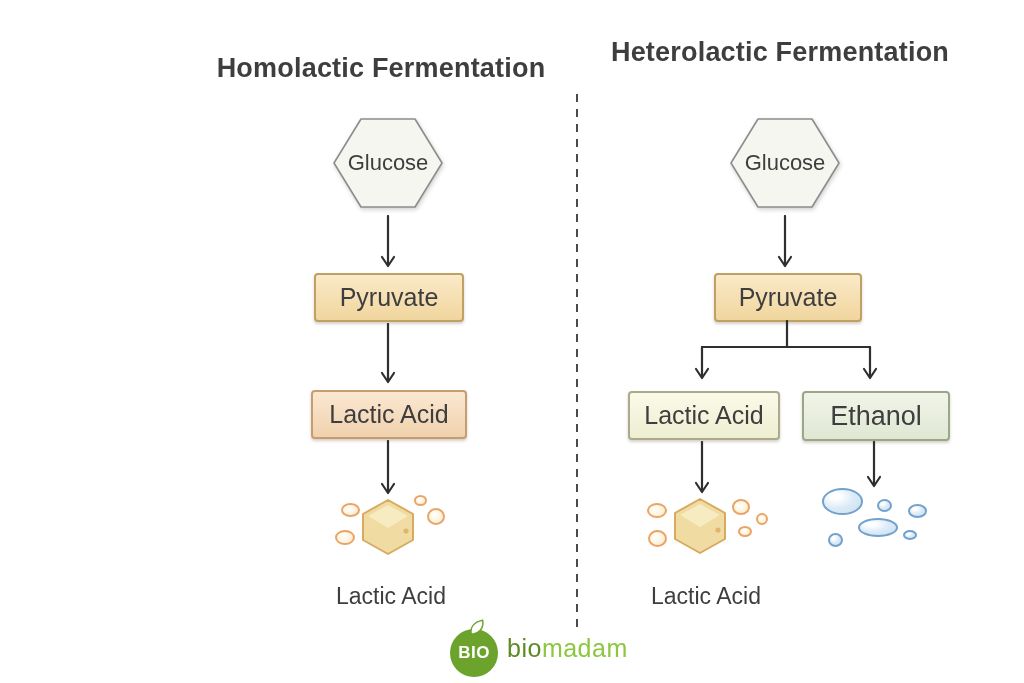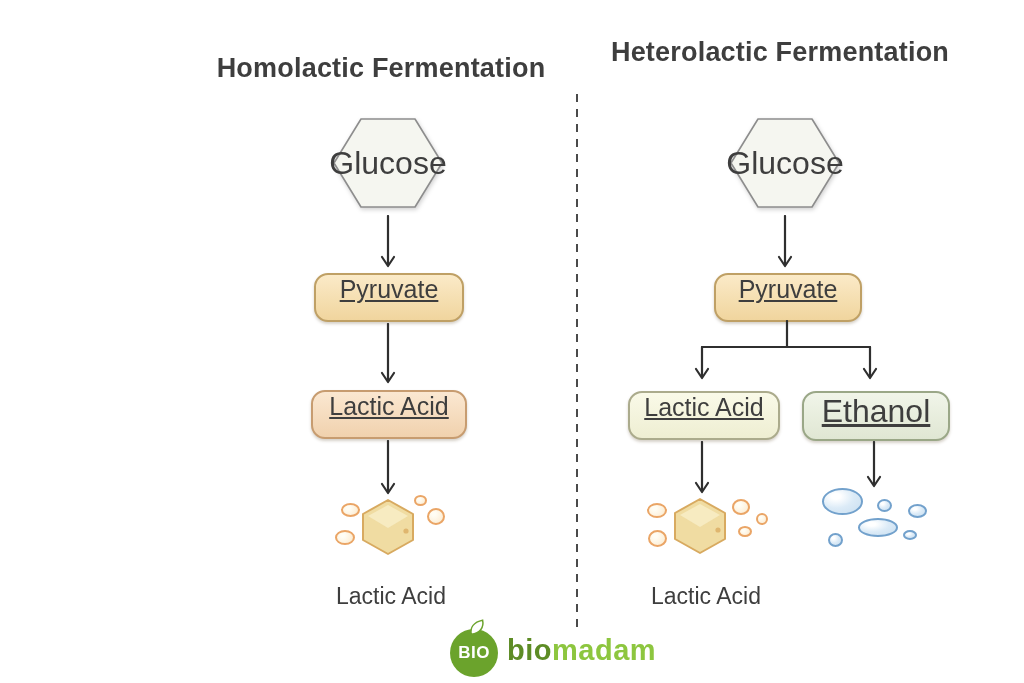--- a/index.html
+++ b/index.html
@@ -12,32 +12,31 @@
     position:absolute; width:420px; text-align:center;
     font-size:27px; font-weight:600; letter-spacing:0.2px; color:var(--ink);
   }
   .divider {
     position:absolute; left:576px; top:94px; width:2px; height:536px;
     background:repeating-linear-gradient(to bottom, var(--divider) 0 8px, transparent 8px 15px);
   }
   .hex-wrap { position:absolute; width:112px; height:92px; display:flex; align-items:center; justify-content:center; }
   .hex-wrap svg { position:absolute; left:0; top:0; filter:drop-shadow(1px 2px 2px rgba(0,0,0,0.18)); }
   .hex-wrap svg polygon { fill:var(--glucose-fill); stroke:var(--glucose-stroke); stroke-width:1.6; stroke-linejoin:round; }
-  .hex-label { position:relative; font-size:32px; color:var(--ink); }
+  .hex-label { position:relative; font-size:22px; color:var(--ink); }
   .node {
-    position:absolute; display:flex; align-items:flex-start; justify-content:center;
-    border-radius:14px; font-size:25px; color:var(--ink);
+    position:absolute; display:flex; align-items:center; justify-content:center;
+    border-radius:4px; font-size:25px; color:var(--ink);
     border:2px solid; box-shadow:0 2px 3px rgba(90,70,40,0.25);
     background-image:linear-gradient(rgba(255,255,255,0.40), rgba(0,0,0,0.03));
-    text-decoration:underline;
   }
   .node.pyruvate     { background-color:var(--pyruvate-fill);     border-color:var(--pyruvate-stroke); }
   .node.lactic-left  { background-color:var(--lactic-left-fill);  border-color:var(--lactic-left-stroke); }
   .node.lactic-right { background-color:var(--lactic-right-fill); border-color:var(--lactic-right-stroke); }
-  .node.ethanol      { background-color:var(--ethanol-fill);      border-color:var(--ethanol-stroke); font-size:32px; }
+  .node.ethanol      { background-color:var(--ethanol-fill);      border-color:var(--ethanol-stroke); font-size:27px; }
   .arrow { position:absolute; }
   .arrow line, .arrow polyline { stroke:var(--arrow); stroke-width:2.2; fill:none; stroke-linecap:round; stroke-linejoin:round; }
   .crystal { position:absolute; }
   .crystal .c-base { fill:var(--crystal-fill); stroke:var(--crystal-stroke); stroke-width:2; stroke-linejoin:round; }
   .crystal .c-face { fill:var(--crystal-highlight); opacity:0.9; }
   .crystal .c-dot  { fill:#dfb66f; }
   .oval {
     position:absolute; border-radius:50%; box-sizing:border-box;
     background:radial-gradient(circle at 35% 30%, #fffdf4 15%, var(--oval-fill) 70%, #f8e2bc);
     border:2px solid var(--oval-stroke);
@@ -49,21 +48,21 @@
   }
   .plabel { position:absolute; font-size:23px; color:var(--ink); text-align:center; }
   .plabel sub { font-size:0.65em; }
   .logo-badge {
     position:absolute; left:450px; top:629px; width:48px; height:48px; border-radius:50%;
     background:var(--logo-badge); color:#ffffff; display:flex; align-items:center; justify-content:center;
     font-weight:700; font-size:17px; letter-spacing:0.5px;
   }
   .logo-leaf { position:absolute; left:468px; top:620px; transform:rotate(-12deg); }
   .logo-leaf path { fill:#ffffff; stroke:var(--logo-badge); stroke-width:1.5; }
-  .logo-text { position:absolute; left:507px; top:634px; font-weight:700; font-size:29px; letter-spacing:0.5px; }
+  .logo-text { position:absolute; left:507px; top:634px; font-weight:400; font-size:25px; letter-spacing:0.5px; }
   .logo-text .p1 { color:var(--logo-dark); }
   .logo-text .p2 { color:var(--logo-light); }
 </style>
 </head>
 <body>
 
 <div class="stage">
 
   <div class="title" style="left:171px; top:53px;">Homolactic Fermentation</div>
   <div class="title" style="left:570px; top:37px;">Heterolactic Fermentation</div>

